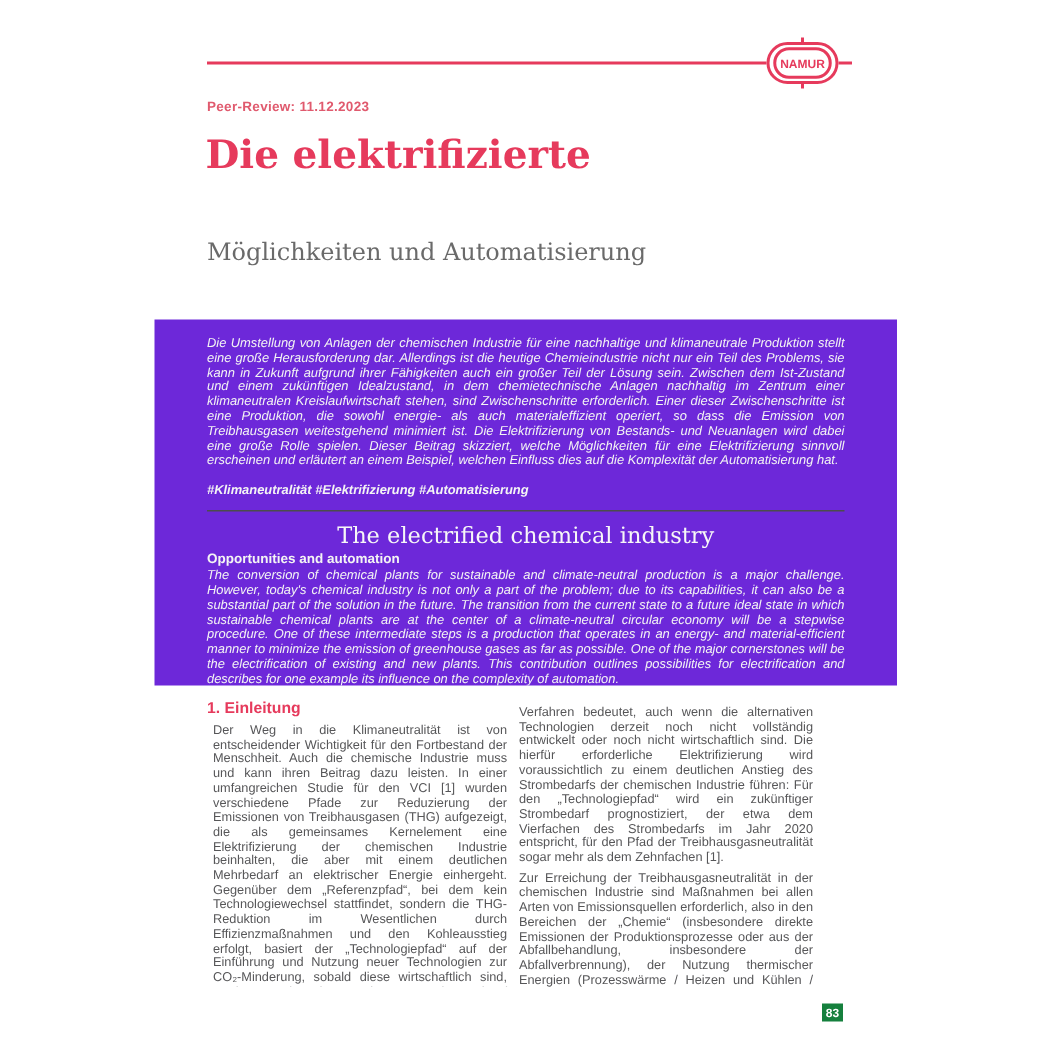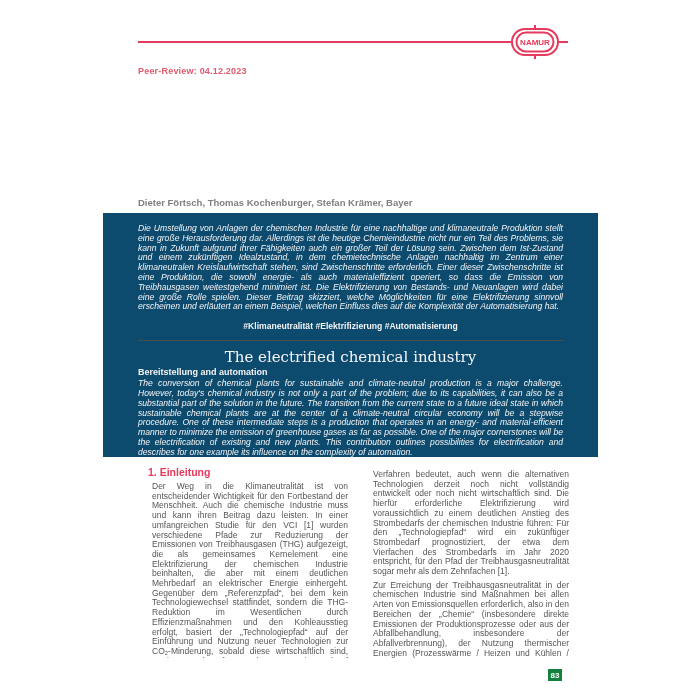--- a/index.html
+++ b/index.html
@@ -20,33 +20,33 @@
   }
   .subtitle{
     position:absolute;left:138px;top:158px;width:430px;
     font-family:"DejaVu Serif","Liberation Serif",serif;
     font-size:16px;color:#6a6a6a;font-weight:500;
   }
   .authors{position:absolute;left:138px;top:197px;font-size:9.5px;font-weight:bold;color:#7f7f7f;}
   
   .panel{
     position:absolute;left:103px;top:213px;width:495px;height:244px;
-    background:#0c4a6e;color:#f4f4f4;box-sizing:border-box;
+    background:#6d28d9;color:#f4f4f4;box-sizing:border-box;
     padding:11px 35px 10px 35px;overflow:hidden;
   }
   .abstract{font-size:8.6px;line-height:9.8px;font-style:italic;text-align:justify;}
-  .hashtags{font-size:8.6px;font-weight:bold;margin-top:9px;text-align:center;}
+  .hashtags{font-size:8.6px;font-weight:bold;font-style:italic;margin-top:9px;}
   .panel-divider{border:none;border-top:1px solid #4c4c4c;margin:9px 0 7px 0;}
   .en-title{
     font-family:"DejaVu Serif","Liberation Serif",serif;
     font-size:15px;font-weight:400;color:#f7f7f7;margin:2px 0 1px 0;text-align:center;
   }
   .en-subtitle{font-size:9px;font-weight:bold;margin-bottom:2px;}
   
-  .columns{position:absolute;left:148px;top:466px;width:425px;display:flex;gap:17px;}
+  .columns{position:absolute;left:138px;top:466px;width:425px;display:flex;}
   .col{width:204px;height:192px;overflow:hidden;}
   .col-heading{font-size:10.5px;font-weight:bold;color:#e63a5c;margin:0 0 2px 0;}
   .body-par{
     font-size:8.5px;line-height:9.7px;color:#565658;text-align:justify;
     margin:4px;
   }
   .body-par + .body-par{margin-top:0;}
   
   .page-num{
     position:absolute;left:548px;top:669px;min-width:14px;height:12px;
@@ -68,35 +68,35 @@
         <line x1="57" y1="18" x2="66" y2="18"></line>
         <line x1="33" y1="1" x2="33" y2="6"></line>
         <line x1="33" y1="30" x2="33" y2="35"></line>
         <rect x="10" y="5" width="46" height="26" rx="13" ry="13"></rect>
         <rect x="14.5" y="8.5" width="37" height="19" rx="9.5" ry="9.5"></rect>
       </g>
       <text x="33" y="21" text-anchor="middle" font-family="Liberation Sans, sans-serif" font-size="8" font-weight="bold" fill="#e63a5c">NAMUR</text>
     </svg>
   </div>
 
-  <div class="peer-review">Peer-Review: 04.12.2023</div>
+  <div class="peer-review">Peer-Review: 11.12.2023</div>
 
   <div class="title">
-    <br>
+    <span>Die elektrifizierte</span><br>
   </div>
 
+  <div class="subtitle">Möglichkeiten und Automatisierung</div>
 
-  <div class="authors">Dieter Förtsch, Thomas Kochenburger, Stefan Krämer, Bayer</div>
 
   <div class="panel">
     <div class="abstract">Die Umstellung von Anlagen der chemischen Industrie für eine nachhaltige und klimaneutrale Produktion stellt eine große Herausforderung dar. Allerdings ist die heutige Chemieindustrie nicht nur ein Teil des Problems, sie kann in Zukunft aufgrund ihrer Fähigkeiten auch ein großer Teil der Lösung sein. Zwischen dem Ist-Zustand und einem zukünftigen Idealzustand, in dem chemietechnische Anlagen nachhaltig im Zentrum einer klimaneutralen Kreislaufwirtschaft stehen, sind Zwischenschritte erforderlich. Einer dieser Zwischenschritte ist eine Produktion, die sowohl energie- als auch materialeffizient operiert, so dass die Emission von Treibhausgasen weitestgehend minimiert ist. Die Elektrifizierung von Bestands- und Neuanlagen wird dabei eine große Rolle spielen. Dieser Beitrag skizziert, welche Möglichkeiten für eine Elektrifizierung sinnvoll erscheinen und erläutert an einem Beispiel, welchen Einfluss dies auf die Komplexität der Automatisierung hat.</div>
     <div class="hashtags">#Klimaneutralität #Elektrifizierung #Automatisierung</div>
     <hr class="panel-divider">
     <div class="en-title">The electrified chemical industry</div>
-    <div class="en-subtitle">Bereitstellung and automation</div>
+    <div class="en-subtitle">Opportunities and automation</div>
     <div class="abstract">The conversion of chemical plants for sustainable and climate-neutral production is a major challenge. However, today's chemical industry is not only a part of the problem; due to its capabilities, it can also be a substantial part of the solution in the future. The transition from the current state to a future ideal state in which sustainable chemical plants are at the center of a climate-neutral circular economy will be a stepwise procedure. One of these intermediate steps is a production that operates in an energy- and material-efficient manner to minimize the emission of greenhouse gases as far as possible. One of the major cornerstones will be the electrification of existing and new plants. This contribution outlines possibilities for electrification and describes for one example its influence on the complexity of automation.</div>
 
   </div>
 
   <div class="columns">
     <div class="col">
       <div class="col-heading">1. Einleitung</div>
       <p class="body-par">Der Weg in die Klimaneutralität ist von entscheidender Wichtigkeit für den Fortbestand der Menschheit. Auch die chemische Industrie muss und kann ihren Beitrag dazu leisten. In einer umfangreichen Studie für den VCI [1] wurden verschiedene Pfade zur Reduzierung der Emissionen von Treibhausgasen (THG) aufgezeigt, die als gemeinsames Kernelement eine Elektrifizierung der chemischen Industrie beinhalten, die aber mit einem deutlichen Mehrbedarf an elektrischer Energie einhergeht. Gegenüber dem „Referenzpfad“, bei dem kein Technologiewechsel stattfindet, sondern die THG-Reduktion im Wesentlichen durch Effizienzmaßnahmen und den Kohleausstieg erfolgt, basiert der „Technologiepfad“ auf der Einführung und Nutzung neuer Technologien zur CO₂-Minderung, sobald diese wirtschaftlich sind, sowie verstärkt auf erneuerbaren Energien und auf Kreislaufwirtschaft. Eine Treibhausgasneutralität ist jedoch nur mit einem dritten Pfad erzielbar, der einen weitgehenden Wechsel von konventionellen zu alternativen</p>
     </div>
     <div class="col">

